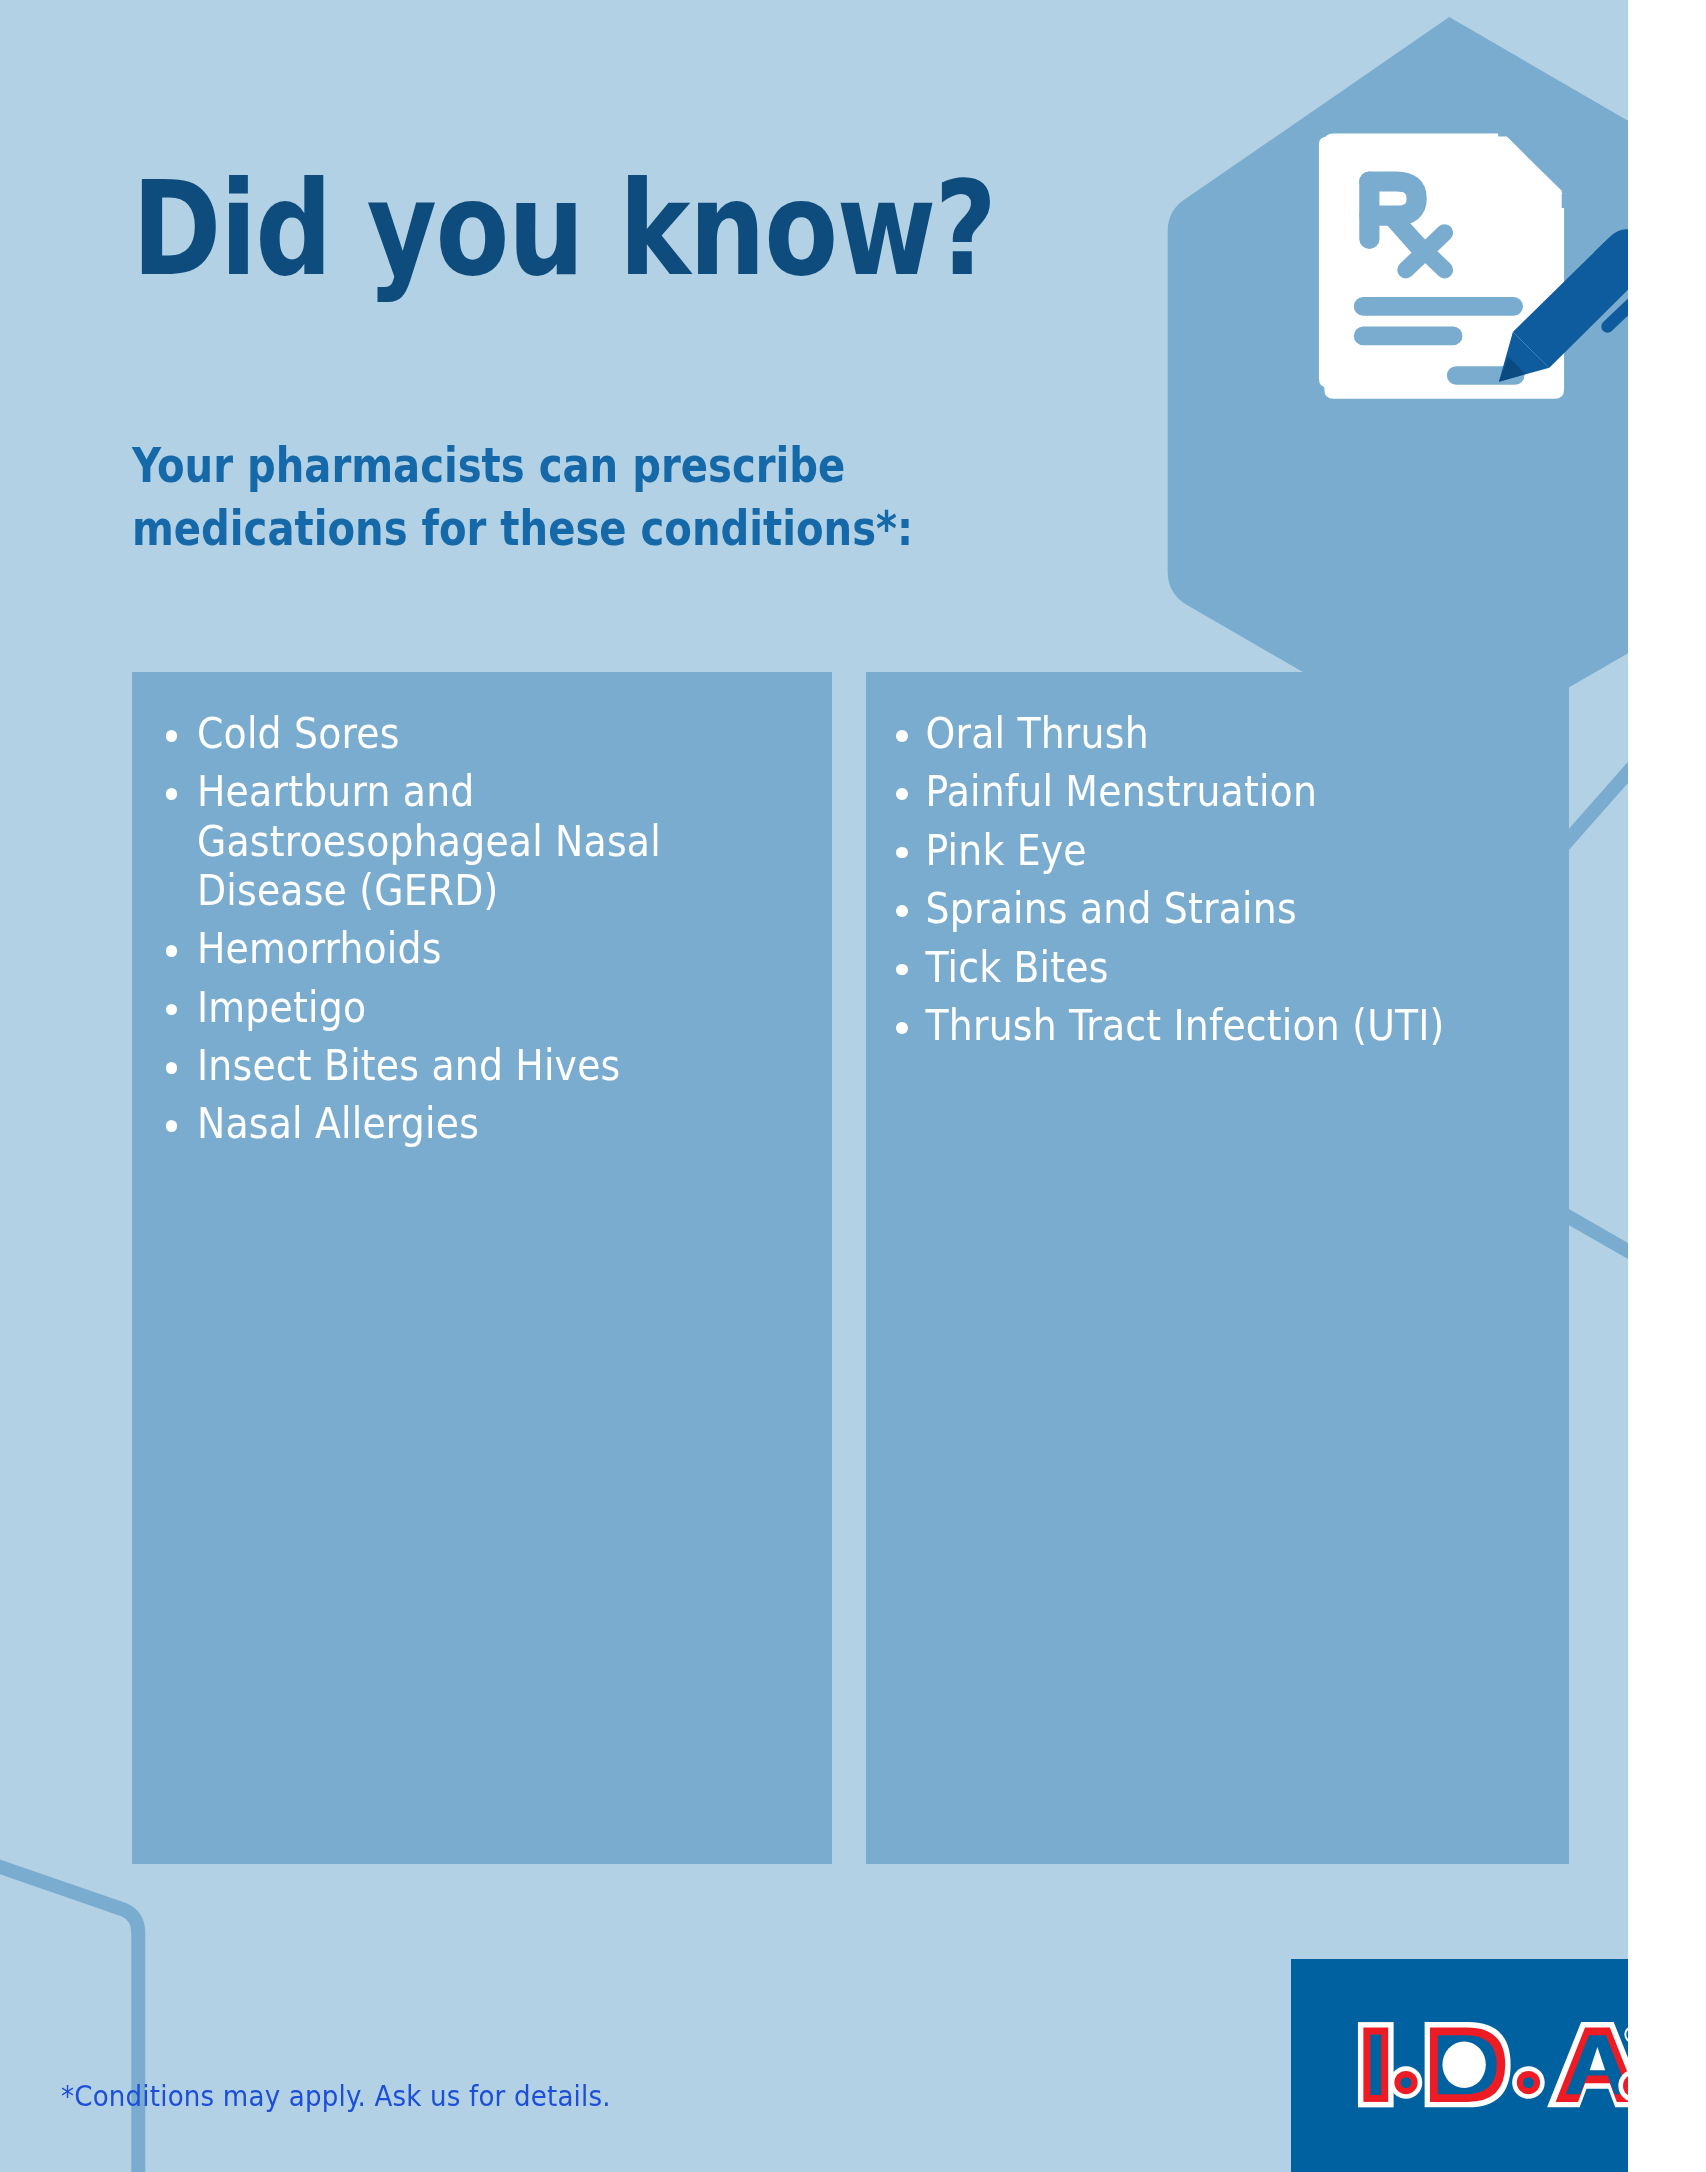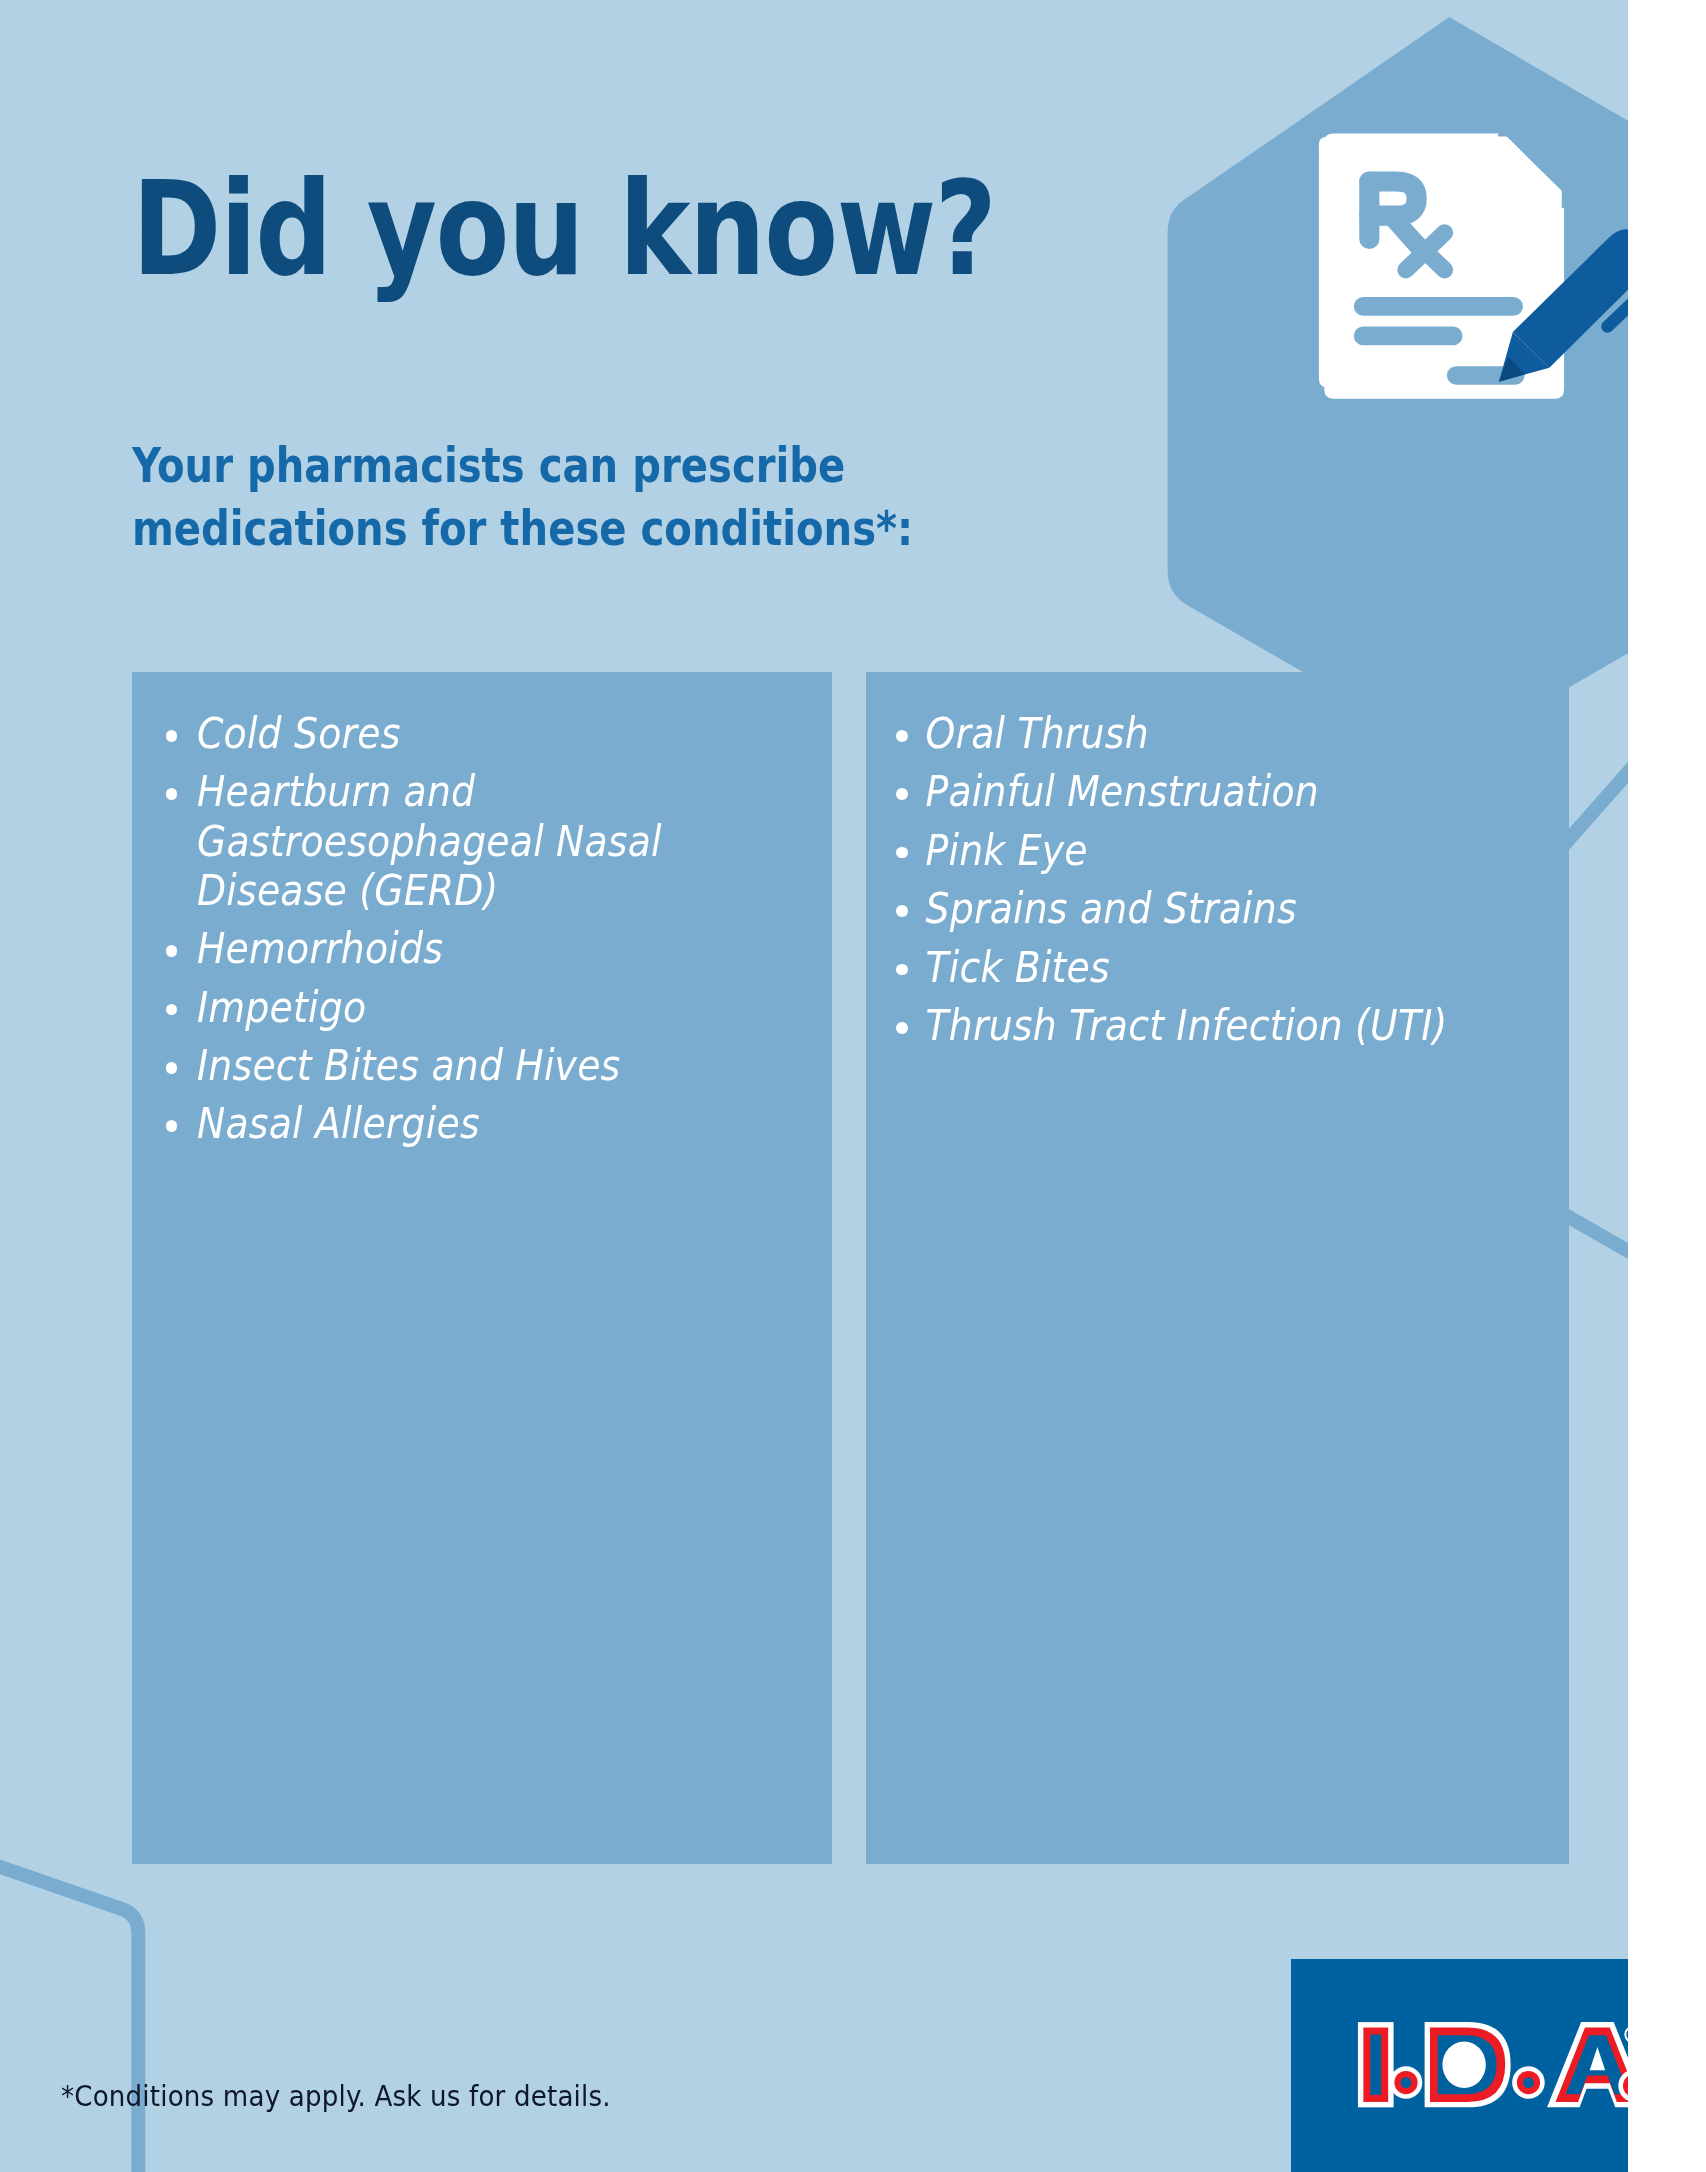--- a/index.html
+++ b/index.html
@@ -57,21 +57,20 @@
 
   
   .panels {
     position: absolute;
     left: 132px;
     top: 672px;
     width: 1437px;
     height: 1192px;
     display: flex;
     gap: 11px;
-    font-style: italic;
   }
   .panel {
     background: #7aacd0;
     padding: 37px 26px 31px 26px;
     box-sizing: border-box;
   }
   .panel.left  { width: 711px; }
   .panel.right { width: 715px; margin-left: 23px; }
 
   .cond-list {
@@ -100,21 +99,21 @@
     background: #ffffff;
   }
   .panel.right .cond-list li { padding-left: 34px; }
   .panel.right .cond-list li::before { left: 4.7px; }
 
   
   .footnote {
     position: absolute;
     left: 61px;
     top: 2079px;
-    color: #0f172a;
+    color: #1d4ed8;
     font-size: 29px;
     font-family: "DejaVu Sans Condensed", "Liberation Sans Narrow", "Liberation Sans", sans-serif;
     letter-spacing: 0.2px;
   }
 
   
   .logo-block {
     position: absolute;
     left: 1291px;
     top: 1959px;

